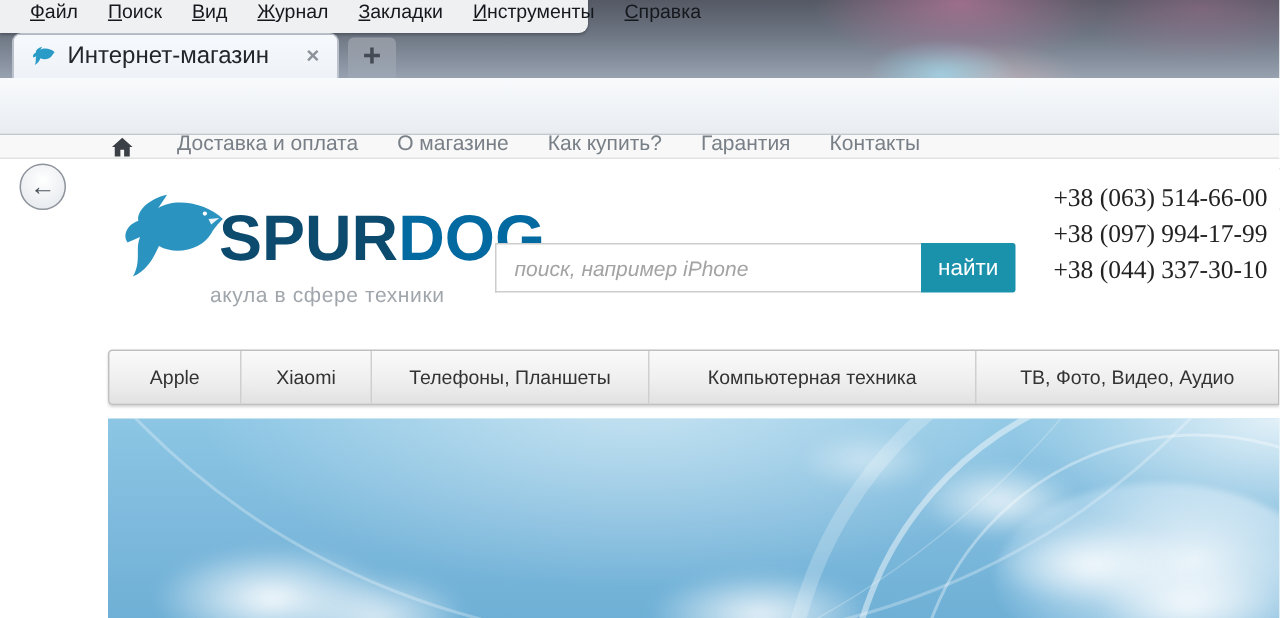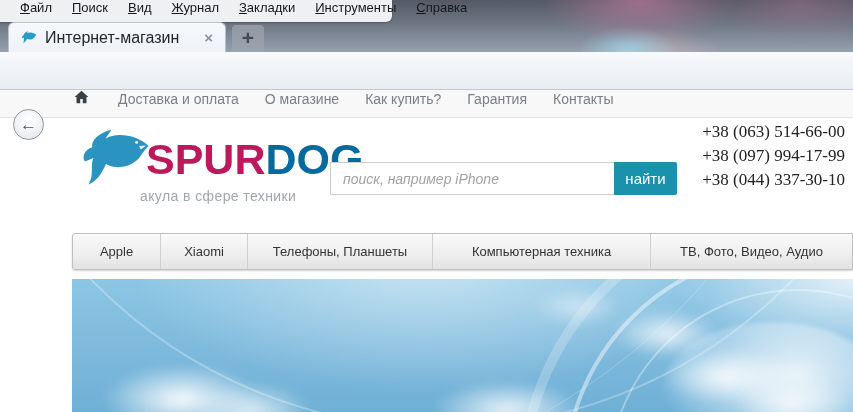--- a/index.html
+++ b/index.html
@@ -79,33 +79,33 @@
     background:#fff; border:1px solid #b4bac1; border-radius:3px;
     display:flex; align-items:center; padding-left:9px; overflow:hidden;
   }
   .search-mag{ flex:0 0 auto; margin-right:7px; }
   .search-placeholder{ font-size:13px; font-style:italic; color:#8e949a; }
 
   
   .page{ position:absolute; left:0; top:90px; width:853px; height:322px; background:#fff; }
 
   .site-nav{
-    position:absolute; left:0; top:0; width:853px; height:28px;
+    position:absolute; left:0; top:0; width:853px; height:16px;
     background:#f8f8f8; border-bottom:1px solid #e2e2e2;
-    display:flex; align-items:flex-start; padding-left:74px;
+    display:flex; align-items:flex-end; padding-left:74px;
   }
   .home-icon{ margin-right:16px; cursor:pointer; display:flex; align-items:center; }
   .site-nav-link{
     font-size:14px; color:#787f87; padding:0 13px; cursor:pointer; white-space:nowrap;
   }
 
   .logo-block{ position:absolute; left:76px; top:38px; width:240px; height:80px; cursor:pointer; }
   .logo-shark{ position:absolute; left:2px; top:0px; width:74px; height:60px; }
   .logo-text{ position:absolute; left:70px; top:6px; font-size:43px; font-weight:bold; letter-spacing:0px; line-height:50px; }
-  .logo-spur{ color:#be185d; }
+  .logo-spur{ color:#0c4a6e; }
   .logo-dog{ color:#0369a1; }
   .logo-tagline{ position:absolute; left:64px; top:60px; font-size:14px; color:#a0a6ac; letter-spacing:.4px; white-space:nowrap; }
 
   .site-search{ position:absolute; left:330px; top:72px; display:flex; }
   .site-search-input{
     width:284px; height:33px; border:1px solid #ccc; border-right:none; background:#fff;
     padding:0 12px; font-size:14px; font-family:"Liberation Sans",sans-serif; outline:none;
   }
   .site-search-input::placeholder{ font-style:italic; color:#a3a3a3; }
   .site-search-btn{

